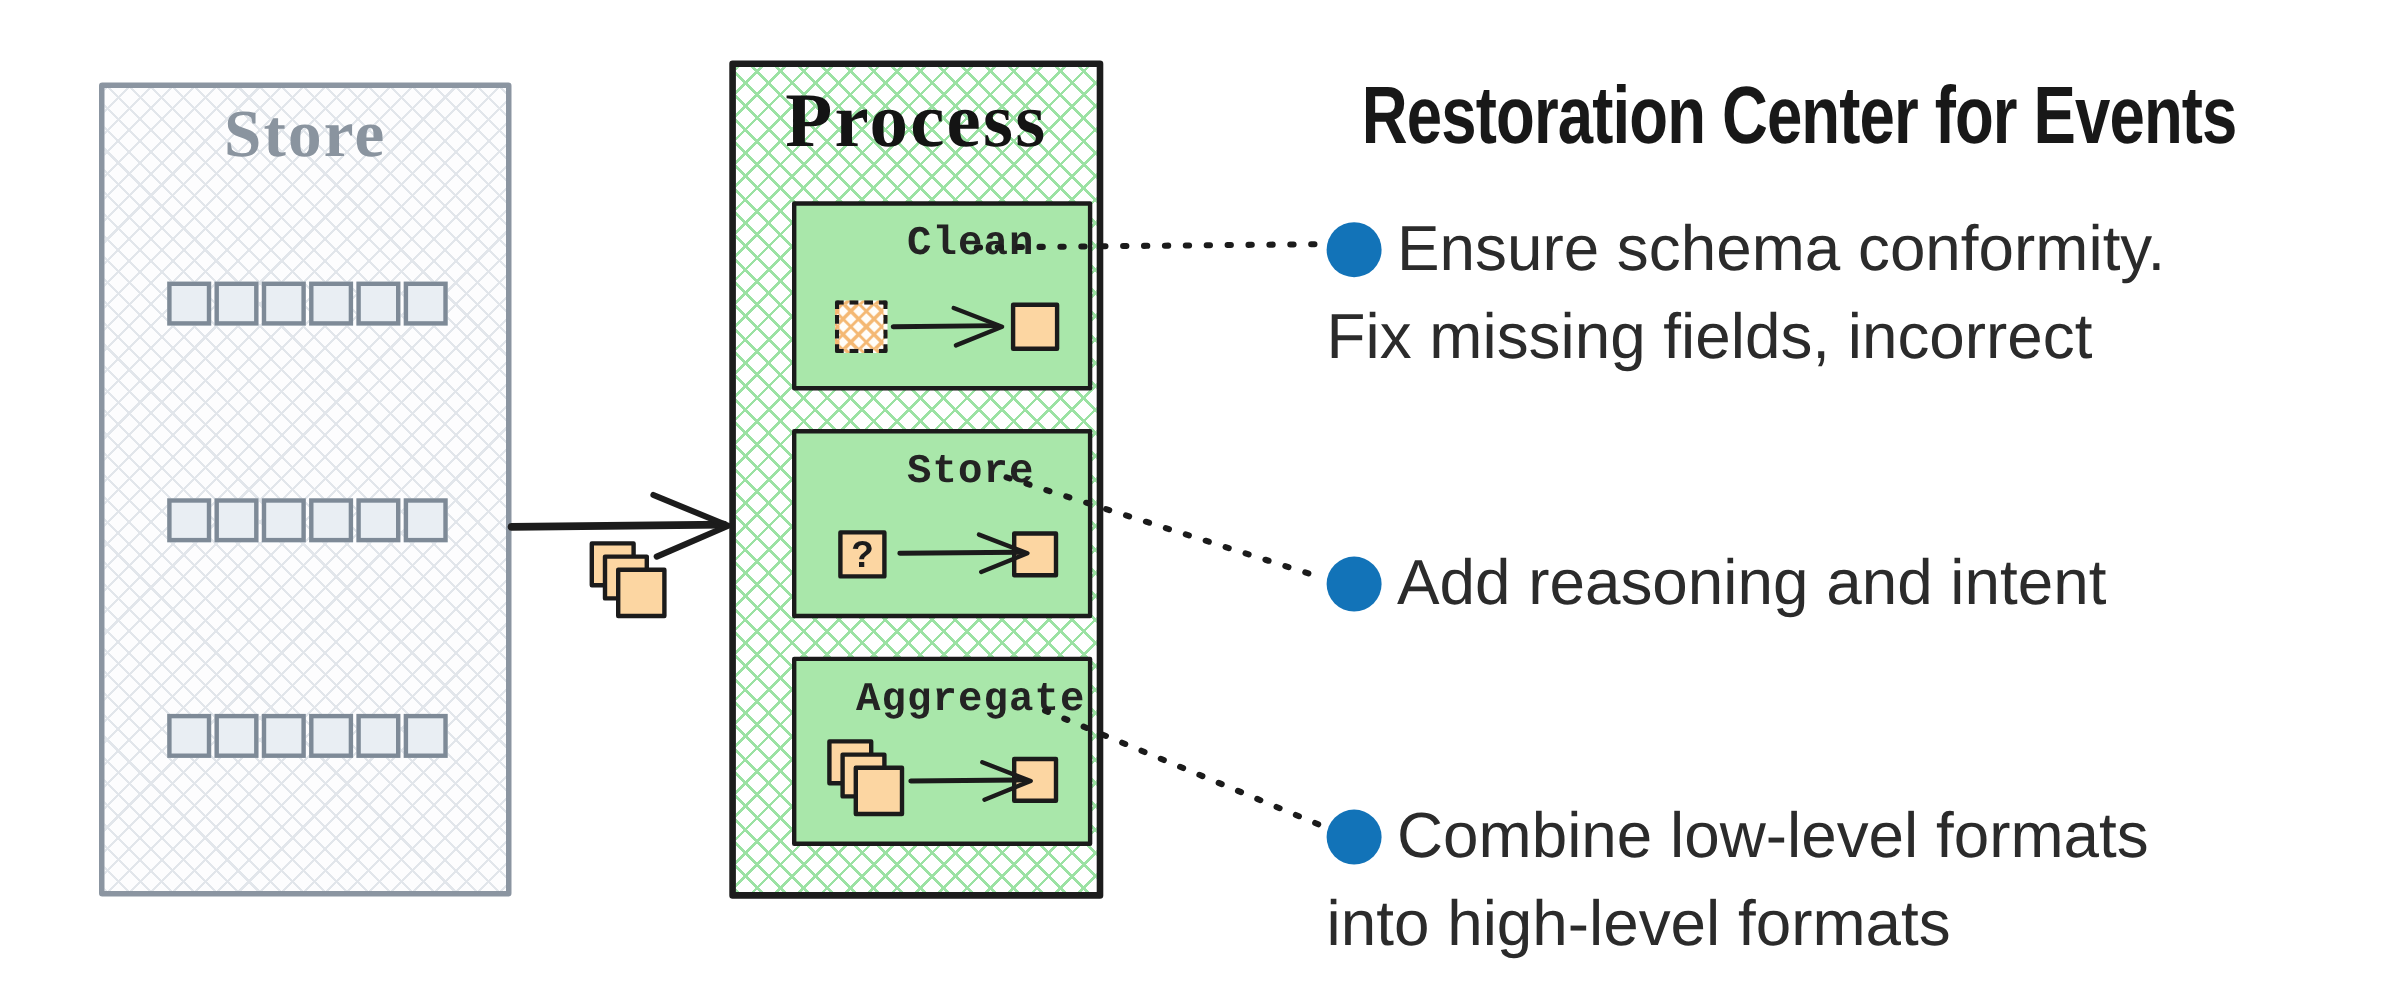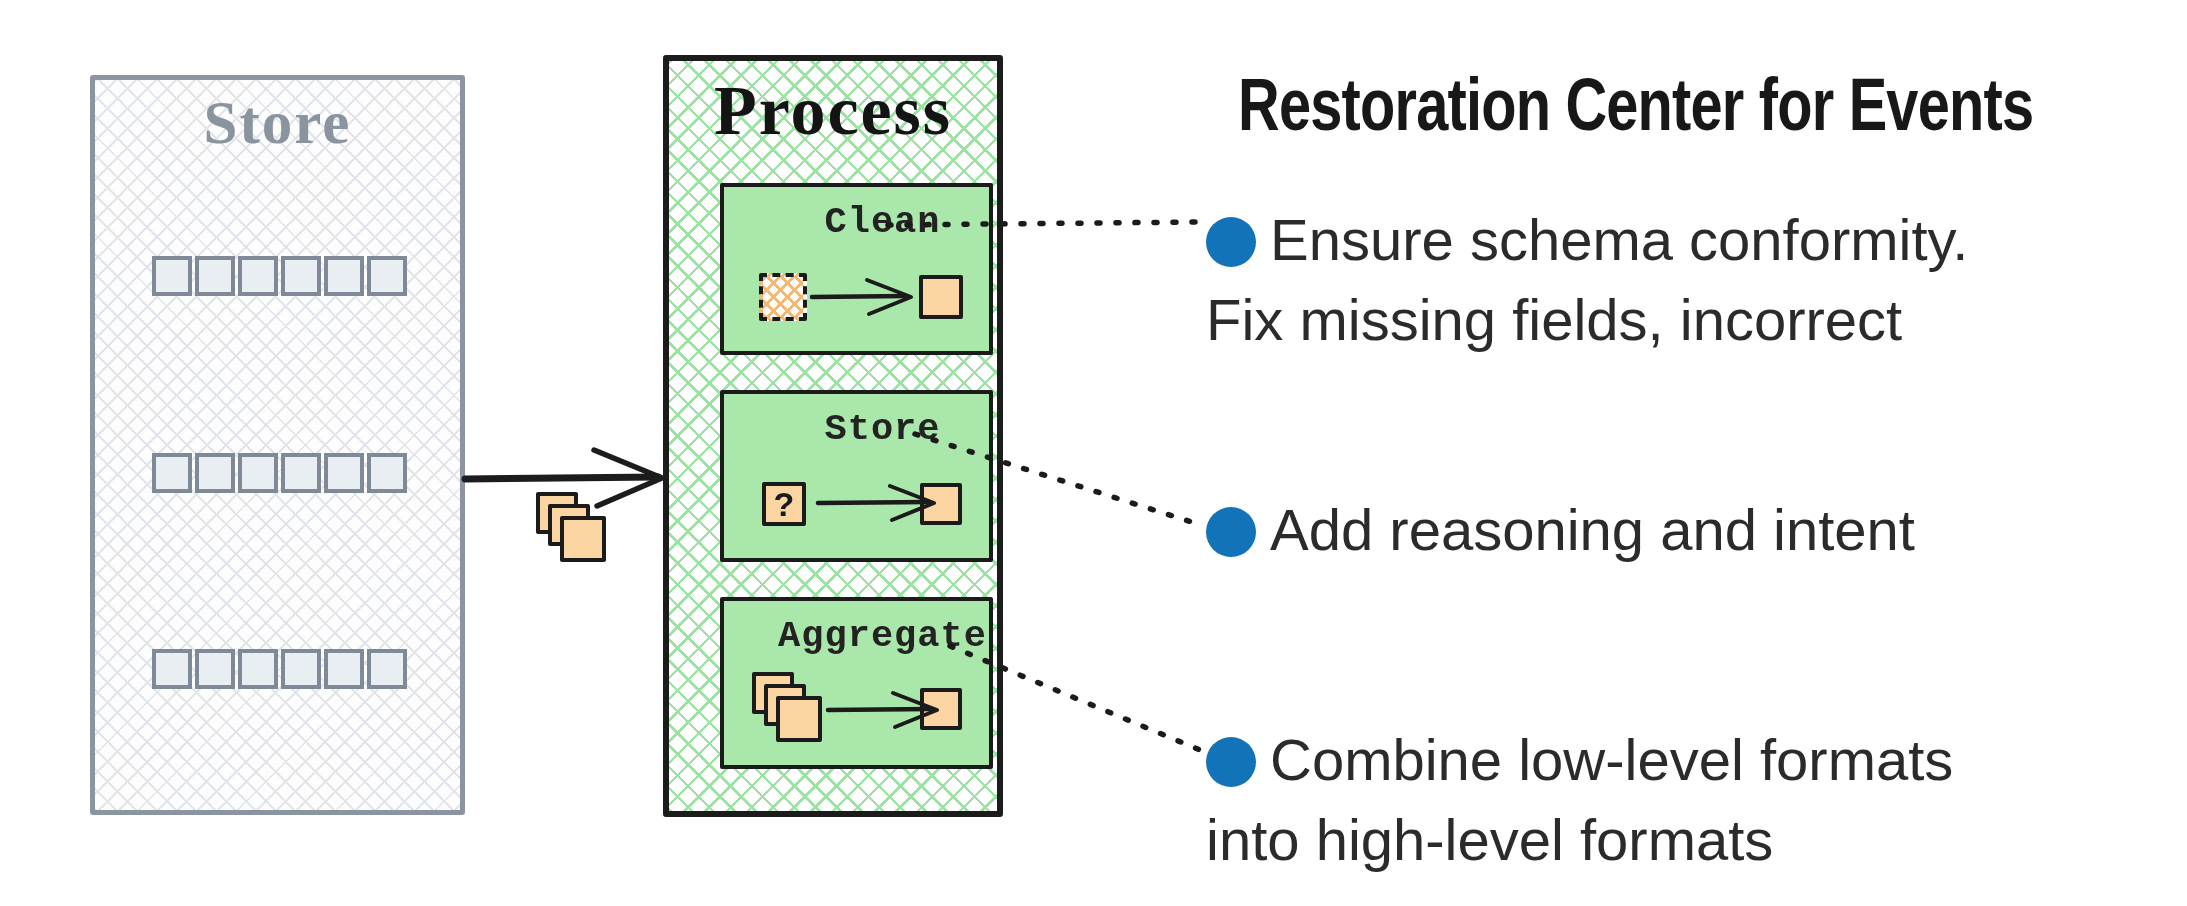--- a/index.html
+++ b/index.html
@@ -40,21 +40,21 @@
     font-size:34px;font-weight:bold;color:#1b1b1b;}
 
   
   .float-sq{position:absolute;box-sizing:border-box;border:4px solid #1b1b1b;border-radius:2px;background:#fcd6a2;}
 
   
   .notes-heading{position:absolute;left:1238px;top:62px;white-space:nowrap;
     font-size:74px;font-weight:bold;color:#181818;letter-spacing:-1px;
     transform:scaleX(0.78);transform-origin:left top;}
   .note{position:absolute;left:1206px;font-size:58px;line-height:80px;color:#2b2b2b;}
-  .note.n1{top:200px}.note.n2{top:490px}.note.n3{top:720px}
+  .note.n1{top:186px}.note.n2{top:490px}.note.n3{top:720px}
   .note-line{white-space:nowrap;}
   .dot{display:inline-block;width:50px;height:50px;border-radius:50%;background:#1273b8;
     vertical-align:middle;margin-right:14px;margin-top:-6px;}
 
   
   #overlay{position:absolute;left:0;top:0;pointer-events:none;}
 </style>
 </head>
 <body>
 

